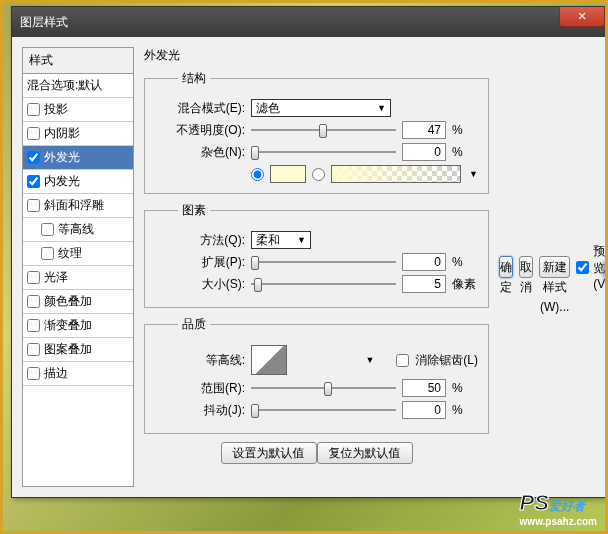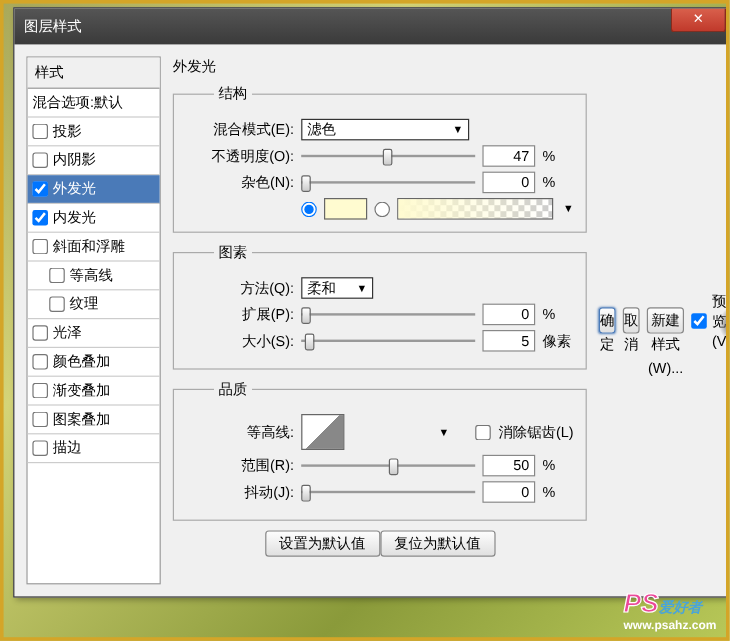--- a/index.html
+++ b/index.html
@@ -33,21 +33,21 @@
 .dropdown { height: 18px; border: 1px solid #333; background: #fff; display: flex; align-items: center; padding: 0 4px; gap: 4px; }
 .dd-arrow { margin-left: auto; font-size: 9px; }
 .swatch { width: 36px; height: 18px; border: 1px solid #666; }
 .gradient-sw { width: 130px; height: 18px; border: 1px solid #666; background: repeating-conic-gradient(#ccc 0 25%, #fff 0 50%) 0 0/10px 10px; position: relative; }
 .gradient-sw::before { content:''; position:absolute; inset:0; background: linear-gradient(to right, #fffbd0 0%, rgba(255,251,208,0) 100%); }
 .contour-sw { width: 36px; height: 30px; border: 1px solid #666; background: linear-gradient(135deg, #fff 0 50%, #888 50% 100%); display:inline-block; vertical-align: middle; }
 .preview-box { width: 64px; height: 64px; border: 1px solid #999; background: #f0f0f0; position: relative; margin-top: 6px; }
 .preview-glow { position: absolute; top: 50%; left: 50%; width: 34px; height: 34px; transform: translate(-50%,-50%); background: radial-gradient(circle, #666 30%, rgba(102,102,102,0) 70%); }
 .chk { display: flex; align-items: center; gap: 4px; }
 .watermark { position: absolute; bottom: 4px; right: 8px; font-size: 16px; font-weight: bold; font-style: italic; }
-.watermark .ps { color: #ec4899; font-size: 22px; -webkit-text-stroke: 1px #fff; }
+.watermark .ps { color: #0f172a; font-size: 22px; -webkit-text-stroke: 1px #fff; }
 .watermark .txt { color: #4aa4d8; }
 .watermark .url { display: block; font-size: 10px; color: #fff; font-style: normal; text-align: right; }
 .radio-row { display: flex; align-items: center; gap: 6px; padding-left: 96px; }
 .btn-row { display: flex; justify-content: center; margin-top: 4px; }
 </style>
 </head>
 <body>
 
 <div class="dialog">
   <div class="titlebar">

